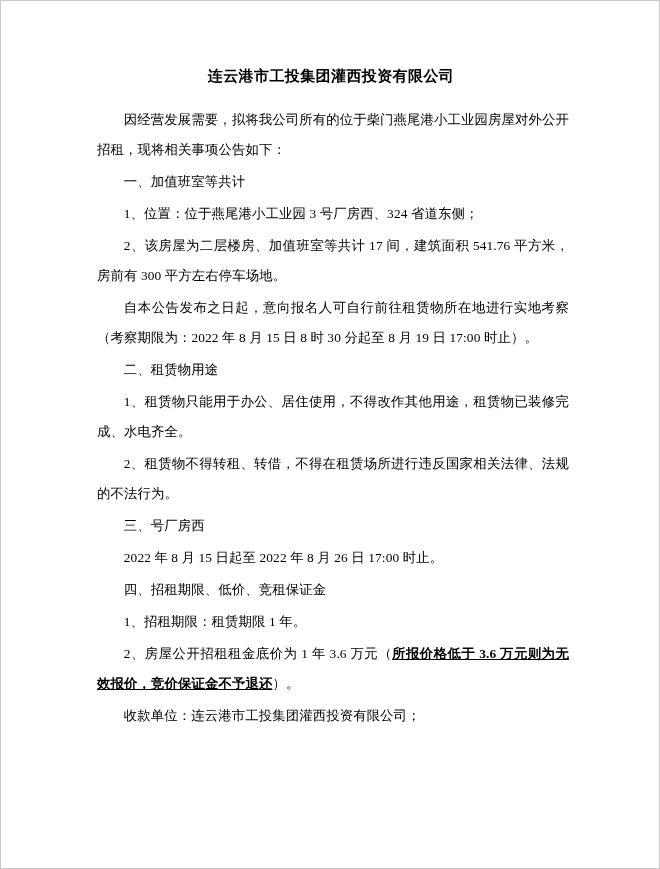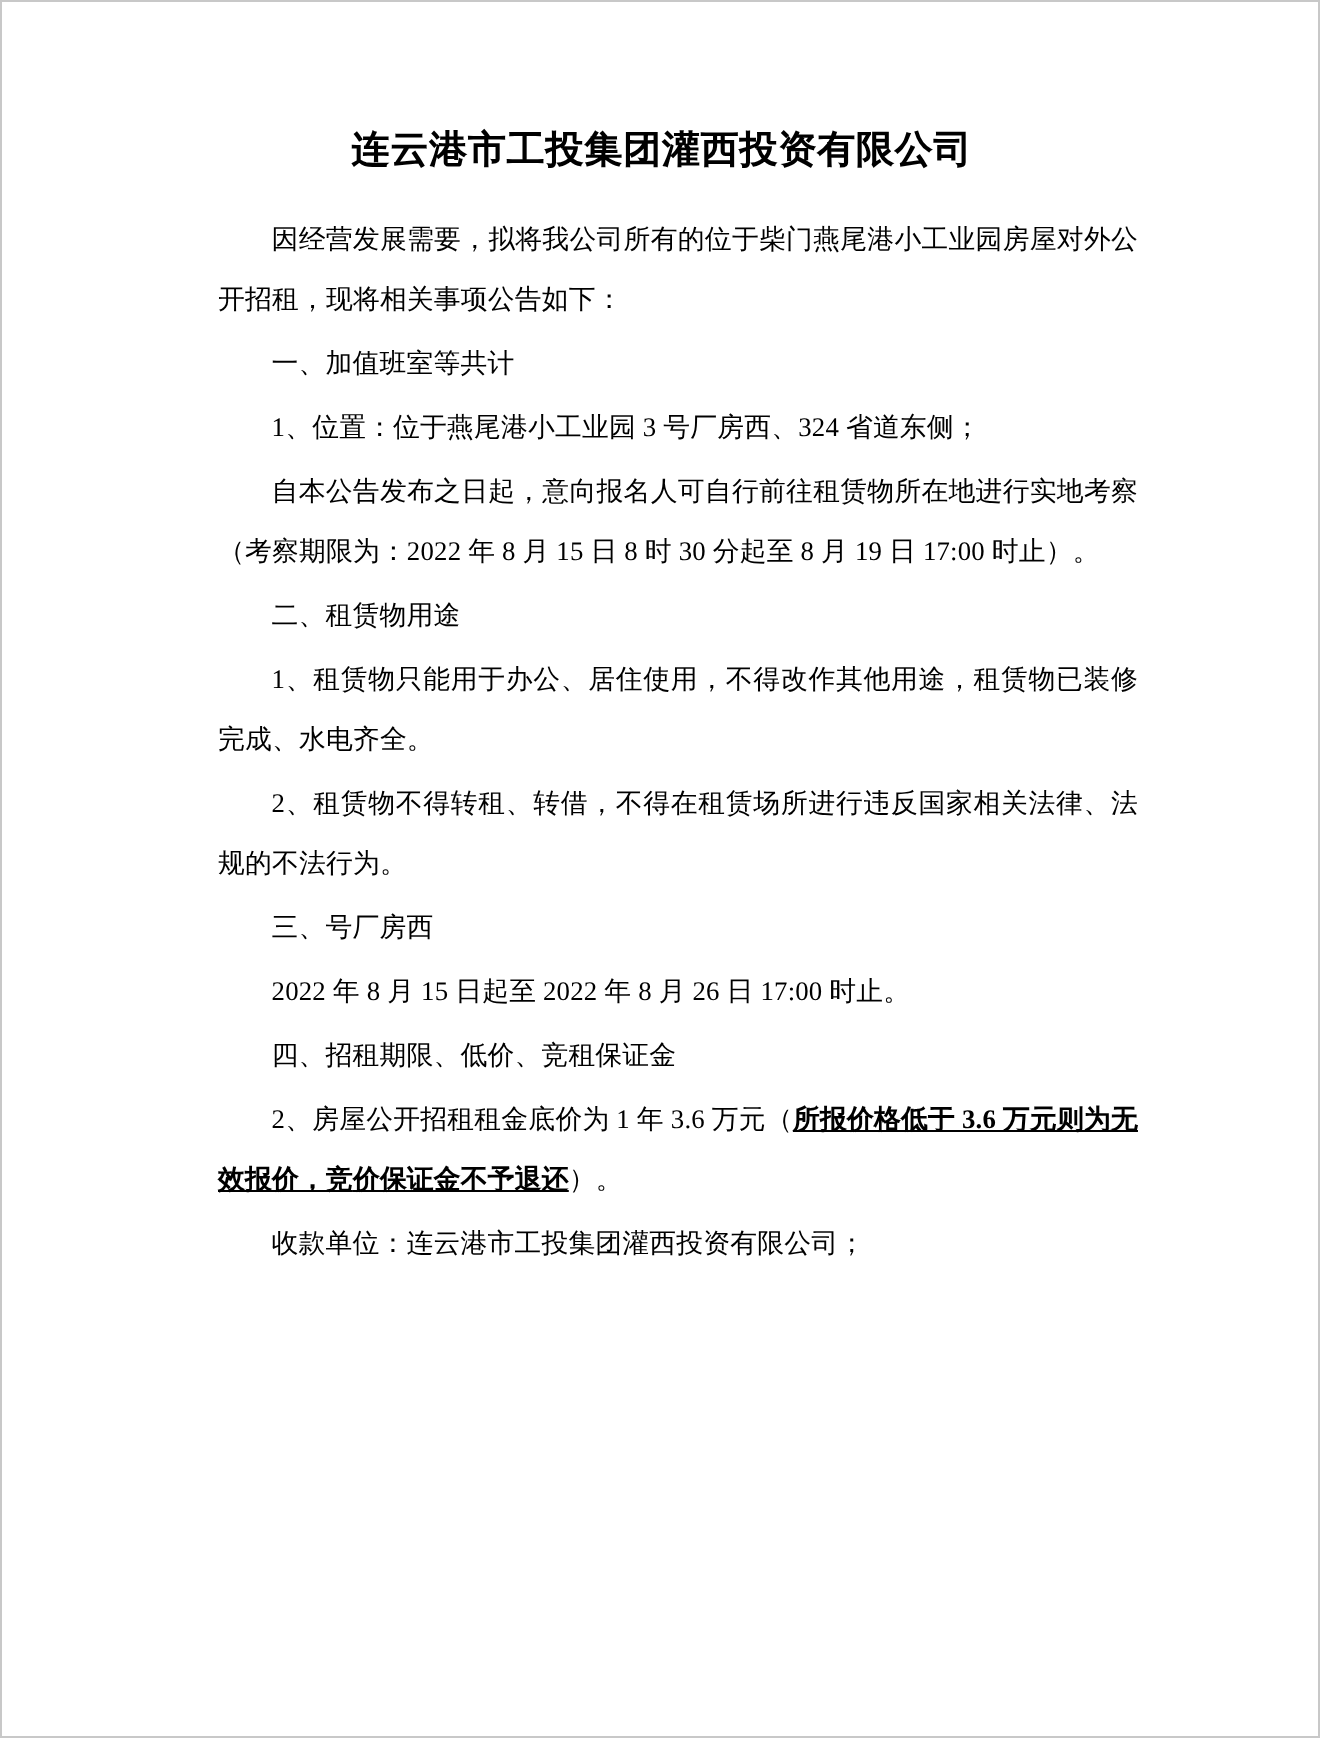--- a/index.html
+++ b/index.html
@@ -28,27 +28,27 @@
     top: 0;
     width: 660px;
     padding: 62px 92px 0 92px;
     box-sizing: border-box;
   }
   .title-block {
     text-align: center;
     margin-bottom: 16px;
   }
   .title-line {
-    font-size: 19px;
+    font-size: 15px;
     font-weight: bold;
     line-height: 26px;
     letter-spacing: 0.4px;
   }
   p.para {
-    margin: 0 0 2px 16px;
+    margin: 0 0 2px 4px;
     font-size: 13.4px;
     line-height: 30px;
     text-align: justify;
     text-justify: inter-ideograph;
     letter-spacing: 0.1px;
   }
   .indent2 {
     text-indent: 2em;
   }
   .u {
@@ -65,27 +65,29 @@
 <div class="page">
   <div class="doc-body">
 
     <div class="title-block">
       <div class="title-line">连云港市工投集团灌西投资有限公司</div>
     </div>
 
     <p class="para indent2">因经营发展需要，拟将我公司所有的位于柴门燕尾港小工业园房屋对外公开招租，现将相关事项公告如下：</p>
     <p class="para indent2">一、加值班室等共计</p>
     <p class="para indent2">1、位置：位于燕尾港小工业园 3 号厂房西、324 省道东侧；</p>
+    <p class="para indent2">2、该房屋为二层楼房、加值班室等共计 17 间，建筑面积 541.76 平方米，房前有 300 平方左右停车场地。</p>
     <p class="para indent2">自本公告发布之日起，意向报名人可自行前往租赁物所在地进行实地考察（考察期限为：2022 年 8 月 15 日 8 时 30 分起至 8 月 19 日 17:00 时止）。</p>
     <p class="para indent2">二、租赁物用途</p>
     <p class="para indent2">1、租赁物只能用于办公、居住使用，不得改作其他用途，租赁物已装修完成、水电齐全。</p>
     <p class="para indent2">2、租赁物不得转租、转借，不得在租赁场所进行违反国家相关法律、法规的不法行为。</p>
     <p class="para indent2">三、号厂房西</p>
     <p class="para indent2">2022 年 8 月 15 日起至 2022 年 8 月 26 日 17:00 时止。</p>
     <p class="para indent2">四、招租期限、低价、竞租保证金</p>
+    <p class="para indent2">1、招租期限：租赁期限 1 年。</p>
 
     <p class="para indent2"><span>2、房屋公开招租租金底价为 1 年 3.6 万元（</span><span class="bu">所报价格低于 3.6 万元则为无效报价，竞</span><span class="bu">价保证金不予退还</span><span>）。</span></p>
 
 
     <p class="para indent2">收款单位：连云港市工投集团灌西投资有限公司；</p>
 
   </div>
 </div>
 
 </body></html>

